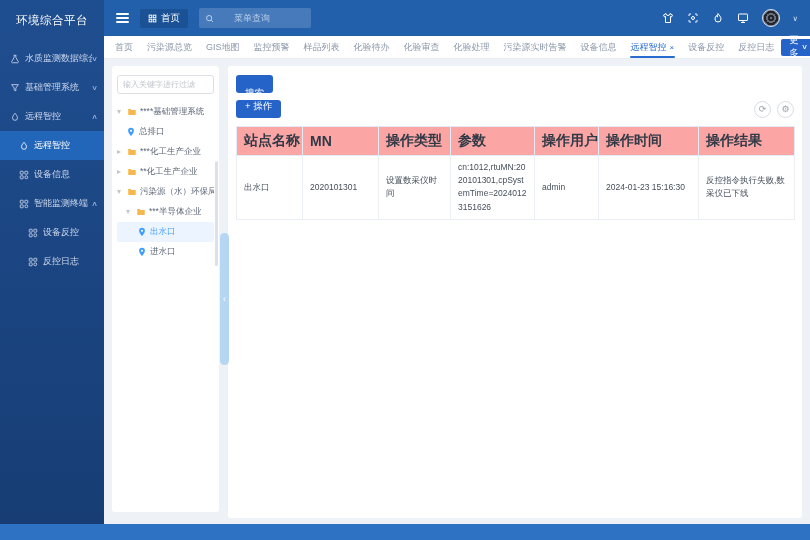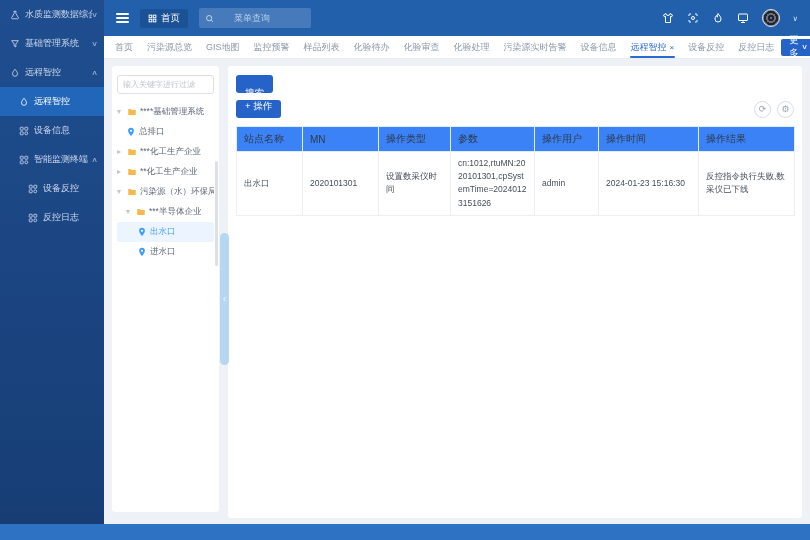--- a/index.html
+++ b/index.html
@@ -86,32 +86,33 @@
   .range-sep { font-size:8.5px; color:#303133; }
   .btn-blue { height:18px; background:#2563c9; color:#ffffff; border:none; border-radius:3px;
     font-size:9.5px; padding:0 9px; display:flex; align-items:center; gap:12px; cursor:pointer; font-family:inherit;flex-direction:column; }
   .btn-blue svg { width:9px; height:9px; }
   .row2 { margin-top:7px; display:flex; align-items:center; }
   .panel-tools { margin-left:auto; display:flex; gap:6px; }
   .tool-btn { width:17px; height:17px; border:1px solid #d8dce3; border-radius:50%; background:#ffffff;
     display:flex; align-items:center; justify-content:center; color:#9aa3b0; font-size:9px; cursor:pointer; }
 
   table.optable { margin-top:8px; width:100%; border-collapse:collapse; table-layout:fixed; }
-  .optable th { background:#3b82f6; border:1px solid #e2ecf6; font-size:10px; color:#303a46;
-    font-weight:normal; text-align:left; padding:5px 7px; white-space:nowrap; overflow:hidden; }
+  .optable th { background:#fca5a5; border:1px solid #e2ecf6; font-size:14px; color:#303a46;
+    font-weight:bold; text-align:left; padding:5px 7px; white-space:nowrap; overflow:hidden; }
   .optable td { border:1px solid #ebeef5; font-size:8.5px; color:#454e5a; padding:5px 7px;
     vertical-align:middle; word-break:break-all; line-height:1.55; height:54px; }
   .optable td.nowrap { white-space:nowrap; word-break:keep-all; }
 
   .footer { position:absolute; left:0; bottom:0; width:810px; height:16px; background:#2e72c4; z-index:4; }
 </style>
 </head>
 <body>
 
 <aside class="sidebar">
+  <div class="sb-title">环境综合平台</div>
   <nav>
     <div class="side-item lvl1">
       <span class="sicon">
           <svg viewBox="0 0 24 24" fill="none" stroke="#cfd9ee" stroke-width="2">
             <path d="M9 3h6M10 3v5l-5 9a2 2 0 0 0 2 4h10a2 2 0 0 0 2-4l-5-9V3"></path>
           </svg>
         </span>
       <span class="slabel">水质监测数据综合分析</span>
       <span class="arrow">∨</span>
     </div>

